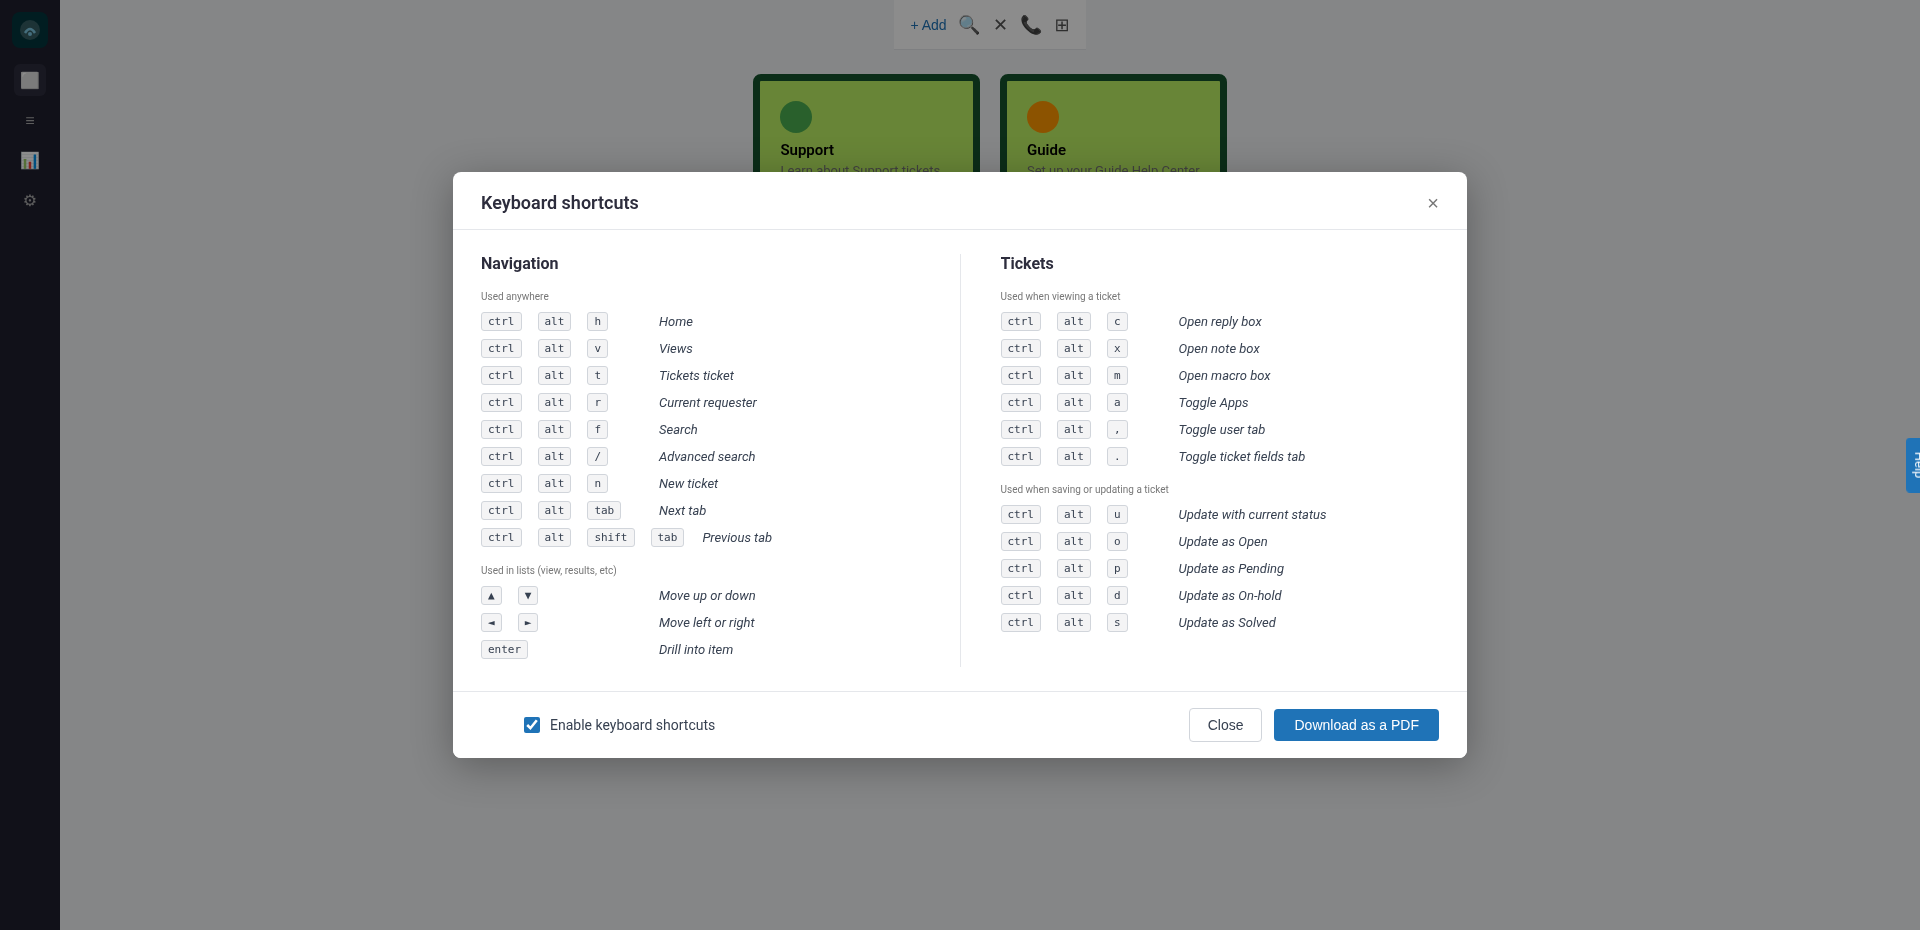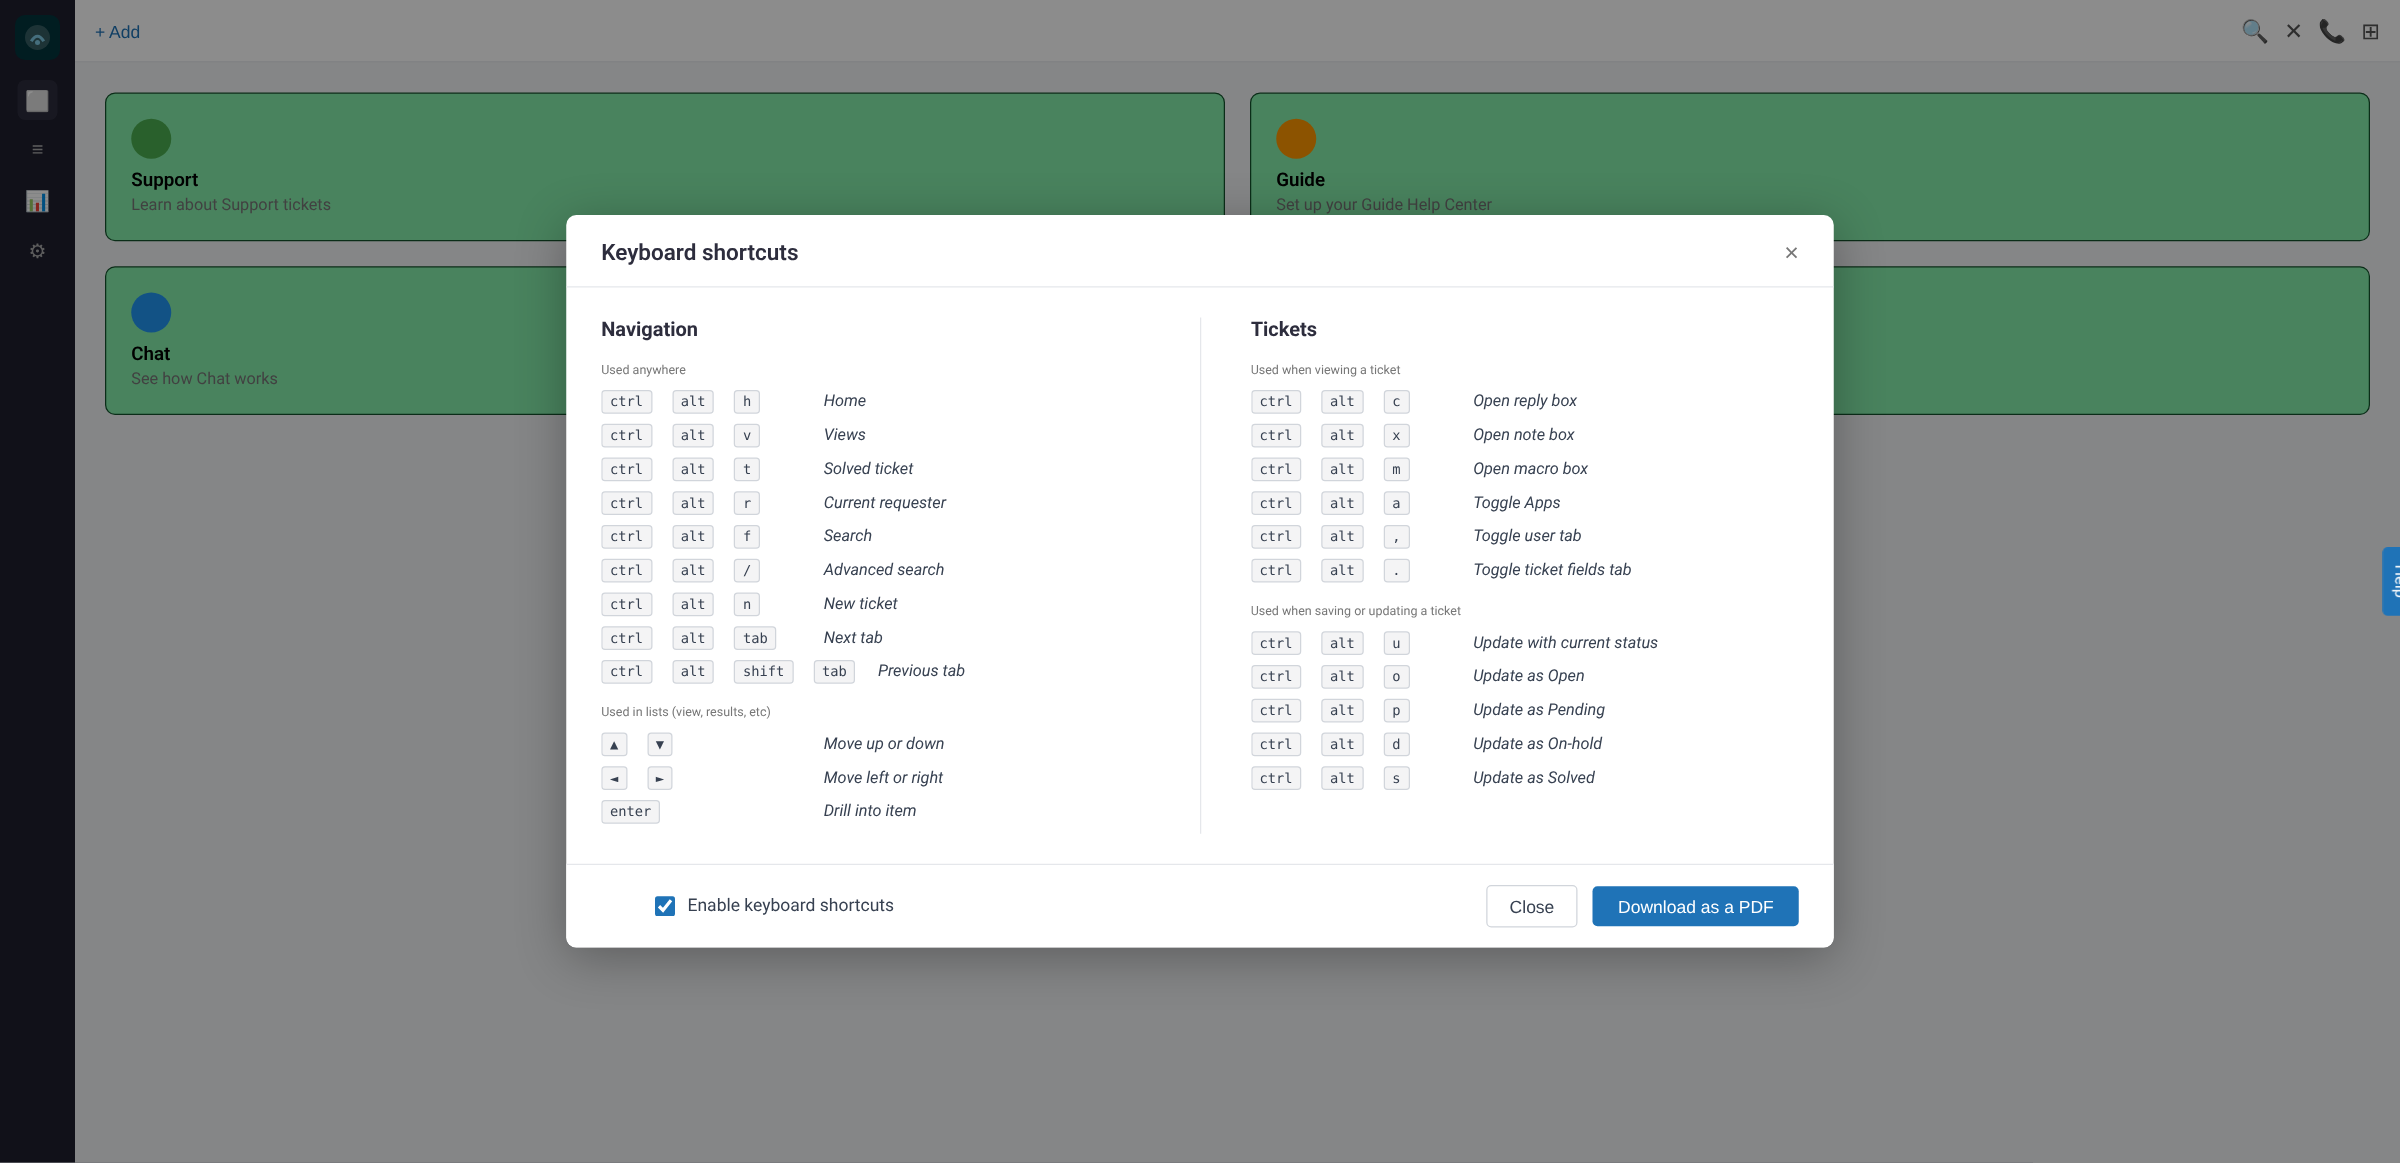--- a/index.html
+++ b/index.html
@@ -56,20 +56,21 @@
     .sidebar-icon.active {
       background: #2d2d3d;
       color: #fff;
     }
 
     .main-content {
       flex: 1;
       background: #f3f4f6;
       display: flex;
       flex-direction: column;
+      align-items: center;
     }
 
     .top-bar {
       background: #fff;
       height: 50px;
       display: flex;
       align-items: center;
       padding: 0 16px;
       border-bottom: 1px solid #e5e7eb;
       gap: 12px;
@@ -129,24 +130,24 @@
     }
 
     .content-area {
       padding: 24px;
       display: grid;
       grid-template-columns: 1fr 1fr;
       gap: 20px;
     }
 
     .card {
-      background: #86efac;
+      background: #bef264;
       border-radius: 8px;
       padding: 20px;
-      border: 1px solid #14532d;
+      border: 7px solid #14532d;
     }
 
     .card h3 { font-size: 15px; font-weight: 600; margin-bottom: 4px; }
     .card p { font-size: 13px; color: #777; }
 
     .card-icon {
       width: 32px;
       height: 32px;
       border-radius: 50%;
       margin-bottom: 8px;
@@ -426,21 +427,21 @@
           </div>
           <span class="shortcut-label">Views</span>
         </div>
 
         <div class="shortcut-row">
           <div class="keys">
             <span class="key">ctrl</span>
             <span class="key">alt</span>
             <span class="key">t</span>
           </div>
-          <span class="shortcut-label">Solved ticket</span>
+          <span class="shortcut-label">Tickets ticket</span>
         </div>
 
         <div class="shortcut-row">
           <div class="keys">
             <span class="key">ctrl</span>
             <span class="key">alt</span>
             <span class="key">r</span>
           </div>
           <span class="shortcut-label">Current requester</span>
         </div>

